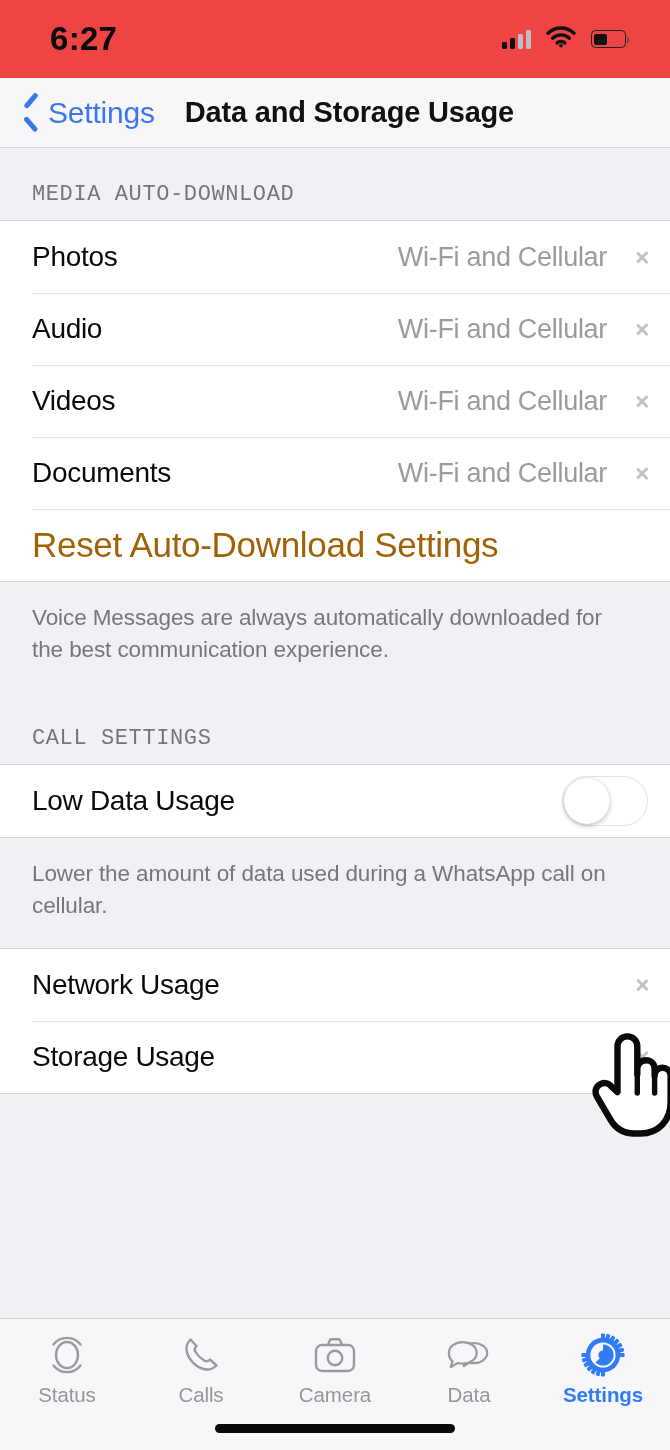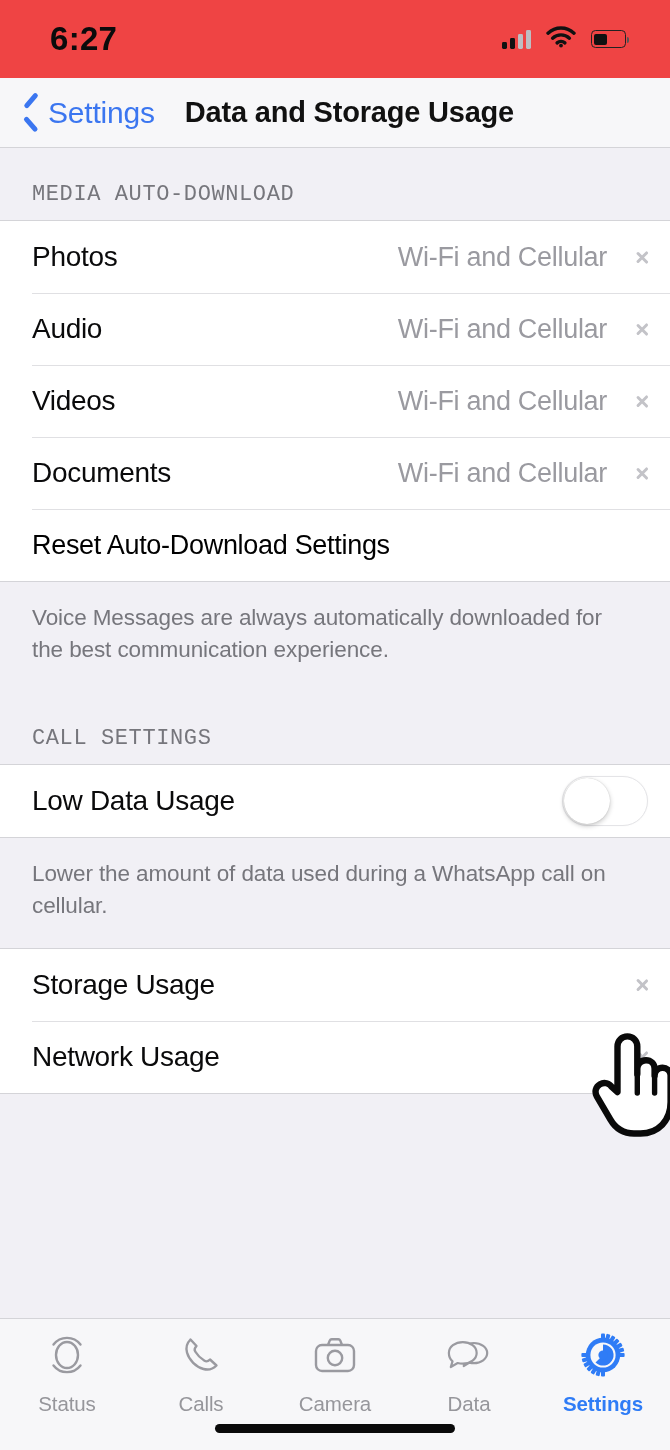--- a/index.html
+++ b/index.html
@@ -72,42 +72,42 @@
   .cell-title { font-size:28px; color:#0A0A0B; letter-spacing:-.3px; }
   .cell-right { margin-left:auto; display:flex; align-items:center; gap:28px; }
   .cell-value { font-size:27px; color:#9A9AA0; letter-spacing:-.3px; }
   .chev { width:13px; height:22px; position:relative; flex:none; }
   .chev:before, .chev:after {
     content:""; position:absolute; left:2px; width:15px; height:3px;
     background:#C3C3C8; border-radius:2px;
   }
   .chev:before { top:4.5px; transform:rotate(45deg); transform-origin:left center; }
   .chev:after  { top:15px; transform:rotate(-45deg); transform-origin:left center; }
-  .cell-link { font-size:27px; color:#000000; letter-spacing:-.3px; }
+  .cell-link { font-size:35px; color:#a16207; letter-spacing:-.3px; }
 
   
   .toggle {
     width:86px; height:50px; border-radius:25px; background:#FFFFFF;
     border:1.6px solid #E4E4E7; position:relative; box-shadow:0 0 2px rgba(0,0,0,.04);
   }
   .toggle .knob {
     position:absolute; top:1px; left:1px; width:46px; height:46px; border-radius:50%;
     background:#FFF; box-shadow:0 2px 5px rgba(0,0,0,.22), 0 0 1px rgba(0,0,0,.22);
   }
 
   
   .cursor { position:absolute; left:592px; top:1030px; width:84px; height:108px; pointer-events:none; }
 
   
   .tabbar {
     position:absolute; left:0; right:0; bottom:0; height:132px;
     background:#F7F7F9; border-top:1px solid #D4D4D8;
     display:flex; align-items:flex-start; padding-top:15px;
   }
-  .tab { flex:1; display:flex; flex-direction:column; align-items:center; gap:16px; cursor:pointer; }
+  .tab { flex:1; display:flex; flex-direction:column; align-items:center; gap:7px; cursor:pointer; }
   .tab-icon { width:46px; height:42px; display:flex; align-items:center; justify-content:center; }
   .tab-label { font-size:20.5px; color:#96969B; letter-spacing:-.1px; }
   .tab.active .tab-label { color:#2F7CF6; font-weight:600; }
   .home-indicator {
     position:absolute; bottom:17px; left:50%; transform:translateX(-50%);
     width:240px; height:9px; background:#0A0A0A; border-radius:5px;
   }
 </style>
 </head>
 <body>
@@ -190,27 +190,27 @@
         <span class="toggle">
           <span class="knob"></span>
         </span>
       </span>
     </div>
   </div>
   <div class="group-footer">Lower the amount of data used during a WhatsApp call on cellular.</div>
 
   <div class="cell-group">
     <div class="cell">
+      <span class="cell-title">Network Usage</span>
+      <span class="cell-right">
+        <span class="chev"></span>
+      </span>
+    </div>
+    <div class="cell">
       <span class="cell-title">Storage Usage</span>
-      <span class="cell-right">
-        <span class="chev"></span>
-      </span>
-    </div>
-    <div class="cell">
-      <span class="cell-title">Network Usage</span>
       <span class="cell-right">
         <span class="chev"></span>
       </span>
     </div>
   </div>
 
   <div class="cursor">
     <svg width="84" height="108" viewBox="0 0 84 108">
       <path d="M25.5 62 L25.5 16.5 C25.5 10.6 29.9 6.4 35.4 6.4 C40.9 6.4 45.3 10.6 45.3 16.5
                L45.3 44 L45.3 38.8 C45.3 33.8 49.2 30.2 54 30.2 C58.8 30.2 62.6 33.8 62.6 38.8

